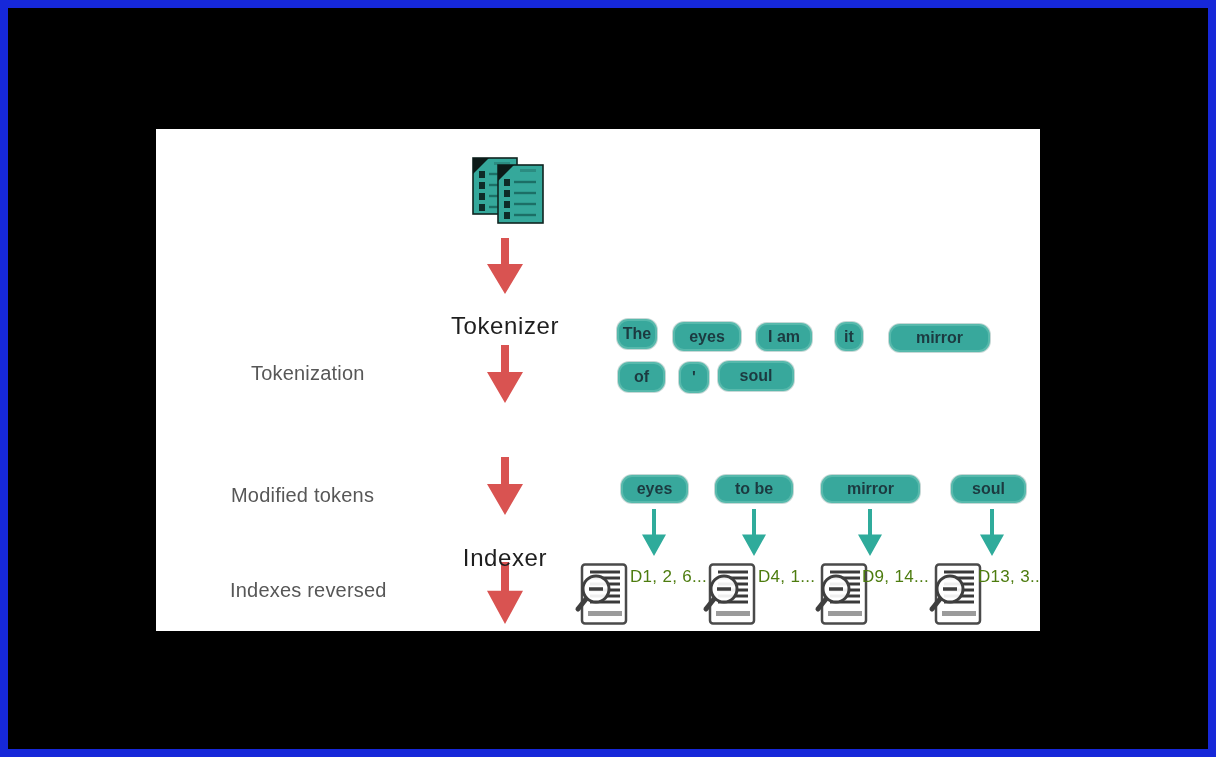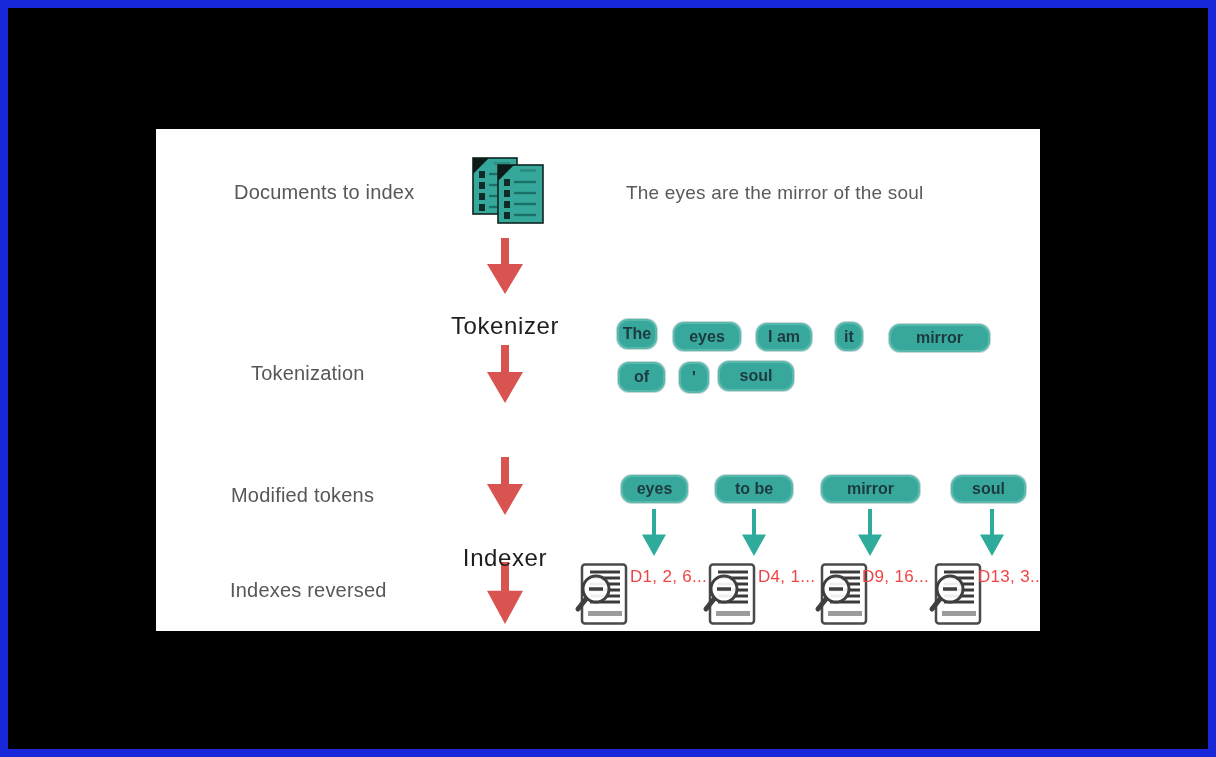--- a/index.html
+++ b/index.html
@@ -103,36 +103,35 @@
   .idx-icon svg { width:100%; height:100%; display:block; }
   #idx-icon-1 { left:418px; }
   #idx-icon-2 { left:546px; }
   #idx-icon-3 { left:658px; }
   #idx-icon-4 { left:772px; }
 
   .idx-label {
     position:absolute;
     top:438px;
     font-size:17px;
-    color:#ef4444;
+    color:#4d7c0f;
     white-space:nowrap;
     letter-spacing:0.3px;
   }
   #idx-label-1 { left:474px; }
   #idx-label-2 { left:602px; }
   #idx-label-3 { left:706px; }
   #idx-label-4 { left:822px; }
 </style>
 </head>
 <body>
 
 <div class="frame">
   <div class="panel">
 
-    <div class="glabel" id="lbl-docs">Documents to index</div>
     <div class="glabel" id="lbl-tokenization">Tokenization</div>
     <div class="glabel" id="lbl-modified">Modified tokens</div>
     <div class="glabel" id="lbl-indexes">Indexes reversed</div>
 
     <div class="docs-icon">
       <svg viewBox="0 0 76 74">
         <g>
           <rect x="3" y="5" width="44" height="56" fill="#35a89b" stroke="#0f2420" stroke-width="1.6"></rect>
           <polygon points="3,5 19,5 3,21" fill="#0c1a18"></polygon>
           <rect x="24" y="9" width="16" height="3" fill="#2b8c81"></rect>
@@ -186,21 +185,20 @@
     </div>
     <div class="red-arrow" id="rarrow-4">
       <svg viewBox="0 0 36 58" preserveAspectRatio="none">
           <path d="M14,0 L22,0 L22,27 L36,27 L18,58 L0,27 L14,27 Z" fill="#d95351"></path>
         </svg>
     </div>
 
     <div class="stage" id="stage-tokenizer">Tokenizer</div>
     <div class="stage" id="stage-indexer">Indexer</div>
 
-    <div class="glabel" id="sentence">The eyes are the mirror of the soul</div>
 
     <div class="token" id="tok-the">The</div>
     <div class="token" id="tok-eyes">eyes</div>
     <div class="token" id="tok-iam">I am</div>
     <div class="token" id="tok-it">it</div>
     <div class="token" id="tok-mirror">mirror</div>
     <div class="token" id="tok-of">of</div>
     <div class="token" id="tok-apos">'</div>
     <div class="token" id="tok-soul">soul</div>
 
@@ -294,17 +292,17 @@
         </g>
         <rect x="14" y="48" width="34" height="5" fill="#9b9b9b"></rect>
         <circle cx="22" cy="26" r="13" fill="#ffffff" fill-opacity="0.92" stroke="#3f3f3f" stroke-width="3"></circle>
         <line x1="15" y1="26" x2="29" y2="26" stroke="#3f3f3f" stroke-width="3.5"></line>
         <line x1="12" y1="36" x2="4" y2="46" stroke="#3f3f3f" stroke-width="5" stroke-linecap="round"></line>
       </svg>
     </div>
 
     <div class="idx-label" id="idx-label-1">D1, 2, 6...</div>
     <div class="idx-label" id="idx-label-2">D4, 1...</div>
-    <div class="idx-label" id="idx-label-3">D9, 16...</div>
+    <div class="idx-label" id="idx-label-3">D9, 14...</div>
     <div class="idx-label" id="idx-label-4">D13, 3...</div>
 
   </div>
 </div>
 
 </body></html>

